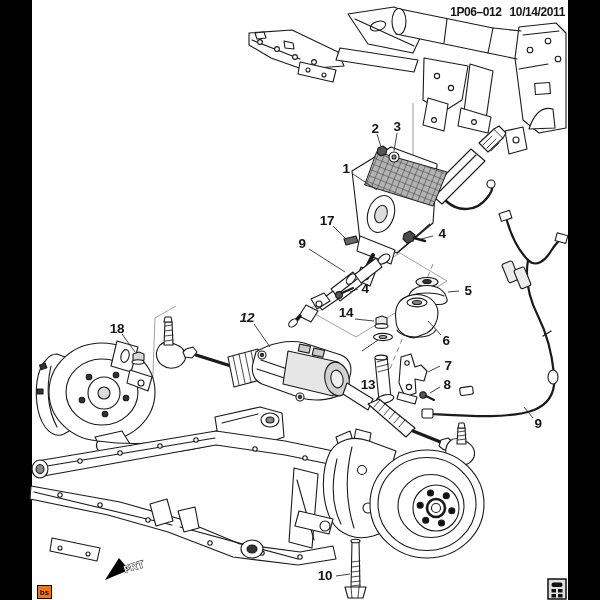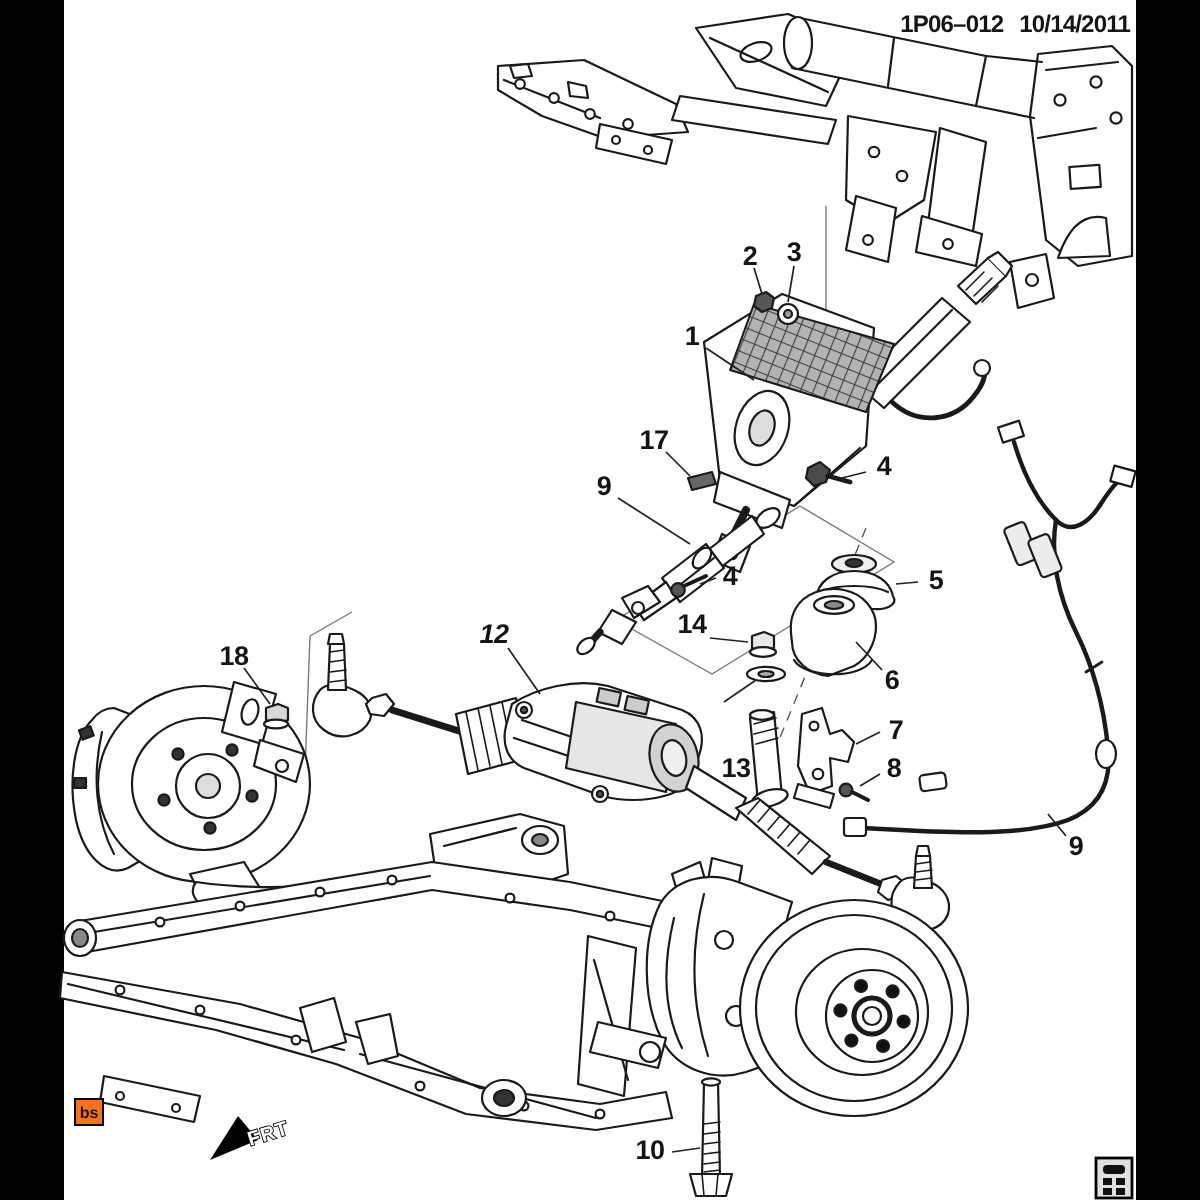--- a/index.html
+++ b/index.html
@@ -7,21 +7,21 @@
          font-family:"Liberation Sans",sans-serif;}
   .bar{position:absolute;top:0;bottom:0;width:32px;background:#000;}
   .bar.left{left:0}
   .bar.right{right:0}
   #art{position:absolute;left:0;top:0;}
   .drawing-header{position:absolute;top:5px;right:35px;font:700 12px "Liberation Sans",sans-serif;
          color:#151515;letter-spacing:-0.4px;white-space:nowrap;}
   .drawing-header span{margin-left:5px;text-align:center;}
   .callout{position:absolute;transform:translate(-50%,-50%);
          font:700 13.5px "Liberation Sans",sans-serif;color:#141414;letter-spacing:-0.3px;}
-  .sheet-code{position:absolute;left:37px;top:549px;width:15px;height:14px;border:1.6px solid #000;
+  .sheet-code{position:absolute;left:37px;top:585px;width:15px;height:14px;border:1.6px solid #000;
          box-sizing:border-box;background:#f97316;display:flex;align-items:center;justify-content:center;
          font:700 8px "Liberation Sans",sans-serif;color:#111;}
   .leader{stroke:#222;stroke-width:0.85;}
   #art .ln{stroke:#1a1a1a;stroke-width:1.1;stroke-linecap:round;stroke-linejoin:round;fill:none;}
 </style>
 </head>
 <body>
 
 <div class="stage">
 

